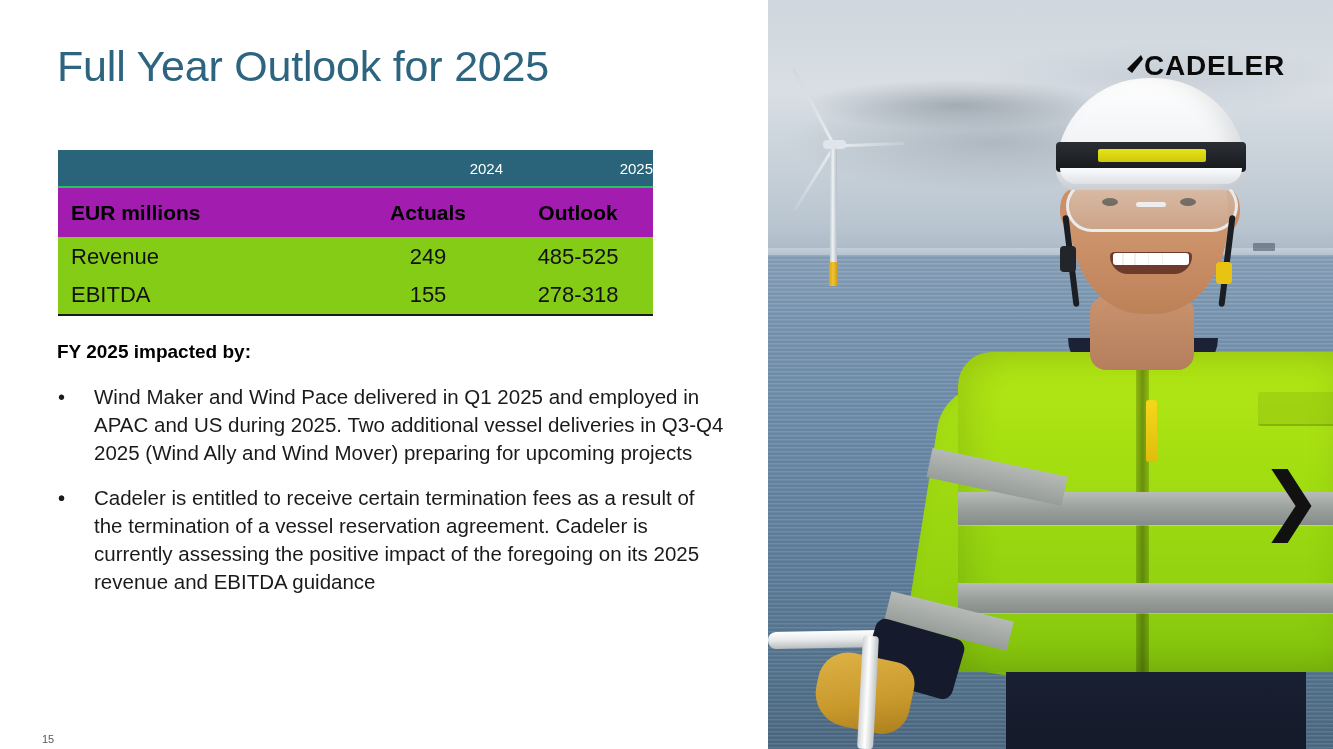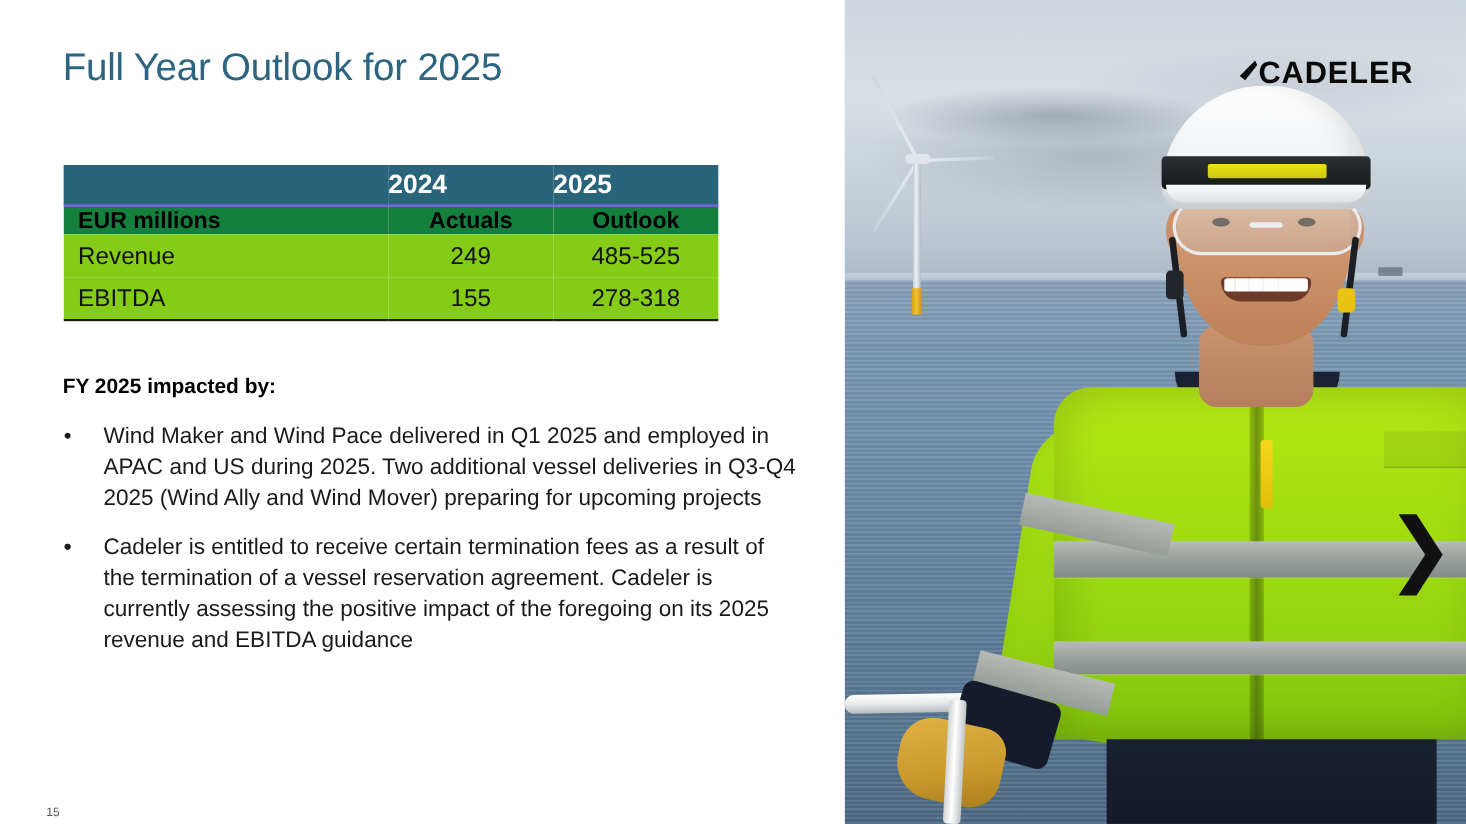--- a/index.html
+++ b/index.html
@@ -10,43 +10,43 @@
     font-family:"Liberation Sans", sans-serif;
     overflow:hidden;
   }
   .slide { position:relative; width:1333px; height:749px; background:#fff; }
 
   
   .left-pane { position:absolute; left:0; top:0; width:768px; height:749px; }
 
   .slide-title {
     position:absolute; left:57px; top:42px;
-    font-size:35px; font-weight:400; letter-spacing:-0.2px;
+    font-size:43px; font-weight:400; letter-spacing:-0.2px;
     color:#2d6480; white-space:nowrap;
   }
 
   
   .outlook-table {
     position:absolute; left:58px; top:150px;
     width:595px; border-collapse:collapse; table-layout:fixed;
   }
   .outlook-table col.c-label { width:295px; }
   .outlook-table col.c-v1    { width:150px; }
   .outlook-table col.c-v2    { width:150px; }
 
   .outlook-table th, .outlook-table td { padding:0; }
 
   tr.hdr-year { height:37px; background:#2a647a; }
   tr.hdr-year th {
-    color:#ffffff; font-size:24px; font-weight:bold;
-    text-align:left; vertical-align:middle;
+    color:#ffffff; font-size:15px; font-weight:normal;
+    text-align:right; vertical-align:middle;
   }
   tr.hdr-year th.lbl { background:#2a647a; }
 
-  tr.hdr-sub { height:26px; background:#15803d; border-top:2px solid #8b5cf6; }
+  tr.hdr-sub { height:50px; background:#a21caf; border-top:2px solid #22c55e; }
   tr.hdr-sub th {
     color:#000; font-size:21px; font-weight:bold; vertical-align:middle;
   }
   tr.hdr-sub th.lbl { text-align:left; padding-left:13px; }
   tr.hdr-sub th.val { text-align:center; }
 
   tr.data-row { height:39px; background:#84cc16; }
   tr.data-row td { font-size:22px; color:#111; vertical-align:middle; }
   tr.data-row td.lbl { text-align:left; padding-left:13px; }
   tr.data-row td.val { text-align:center; }

